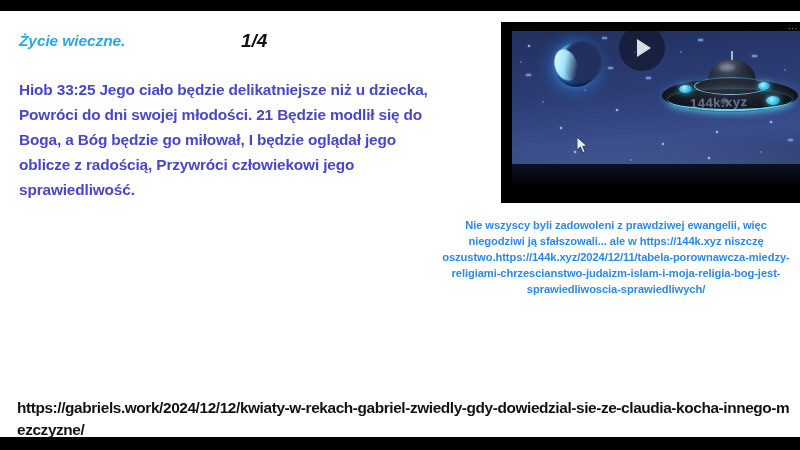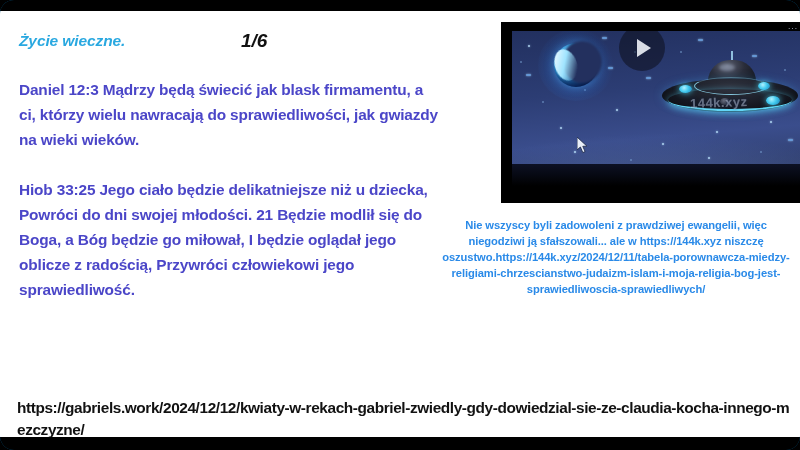--- a/index.html
+++ b/index.html
@@ -12,21 +12,20 @@
     background: #000;
     font-family: "Liberation Sans", sans-serif;
   }
 
   #stage {
     position: relative;
     width: 800px;
     height: 450px;
     background: #0369a1;
     overflow: hidden;
-    border-radius: 14px;
   }
 
   
   .bar-top {
     position: absolute;
     left: 0; top: 0;
     width: 800px; height: 11px;
     background: #000000;
   }
   .bar-bottom {
@@ -285,24 +284,23 @@
 </style>
 </head>
 <body>
 
 <div id="stage">
 
   <div class="sheet">
 
     <div class="slide-title">Życie wieczne.</div>
 
-    <div class="slide-counter">1/6</div>
+    <div class="slide-counter">1/4</div>
 
     <div class="scripture">
-      <p>Daniel 12:3 Mądrzy będą świecić jak blask firmamentu, a ci, którzy wielu nawracają do sprawiedliwości, jak gwiazdy na wieki wieków.</p>
       <p>Hiob 33:25 Jego ciało będzie delikatniejsze niż u dziecka, Powróci do dni swojej młodości. 21 Będzie modlił się do Boga, a Bóg będzie go miłował, I będzie oglądał jego oblicze z radością, Przywróci człowiekowi jego sprawiedliwość.</p>
     </div>
 
     <div class="media-panel">
 
       <div class="panel-corner">···</div>
 
       <div class="media-frame">
 
         <div class="stars">

